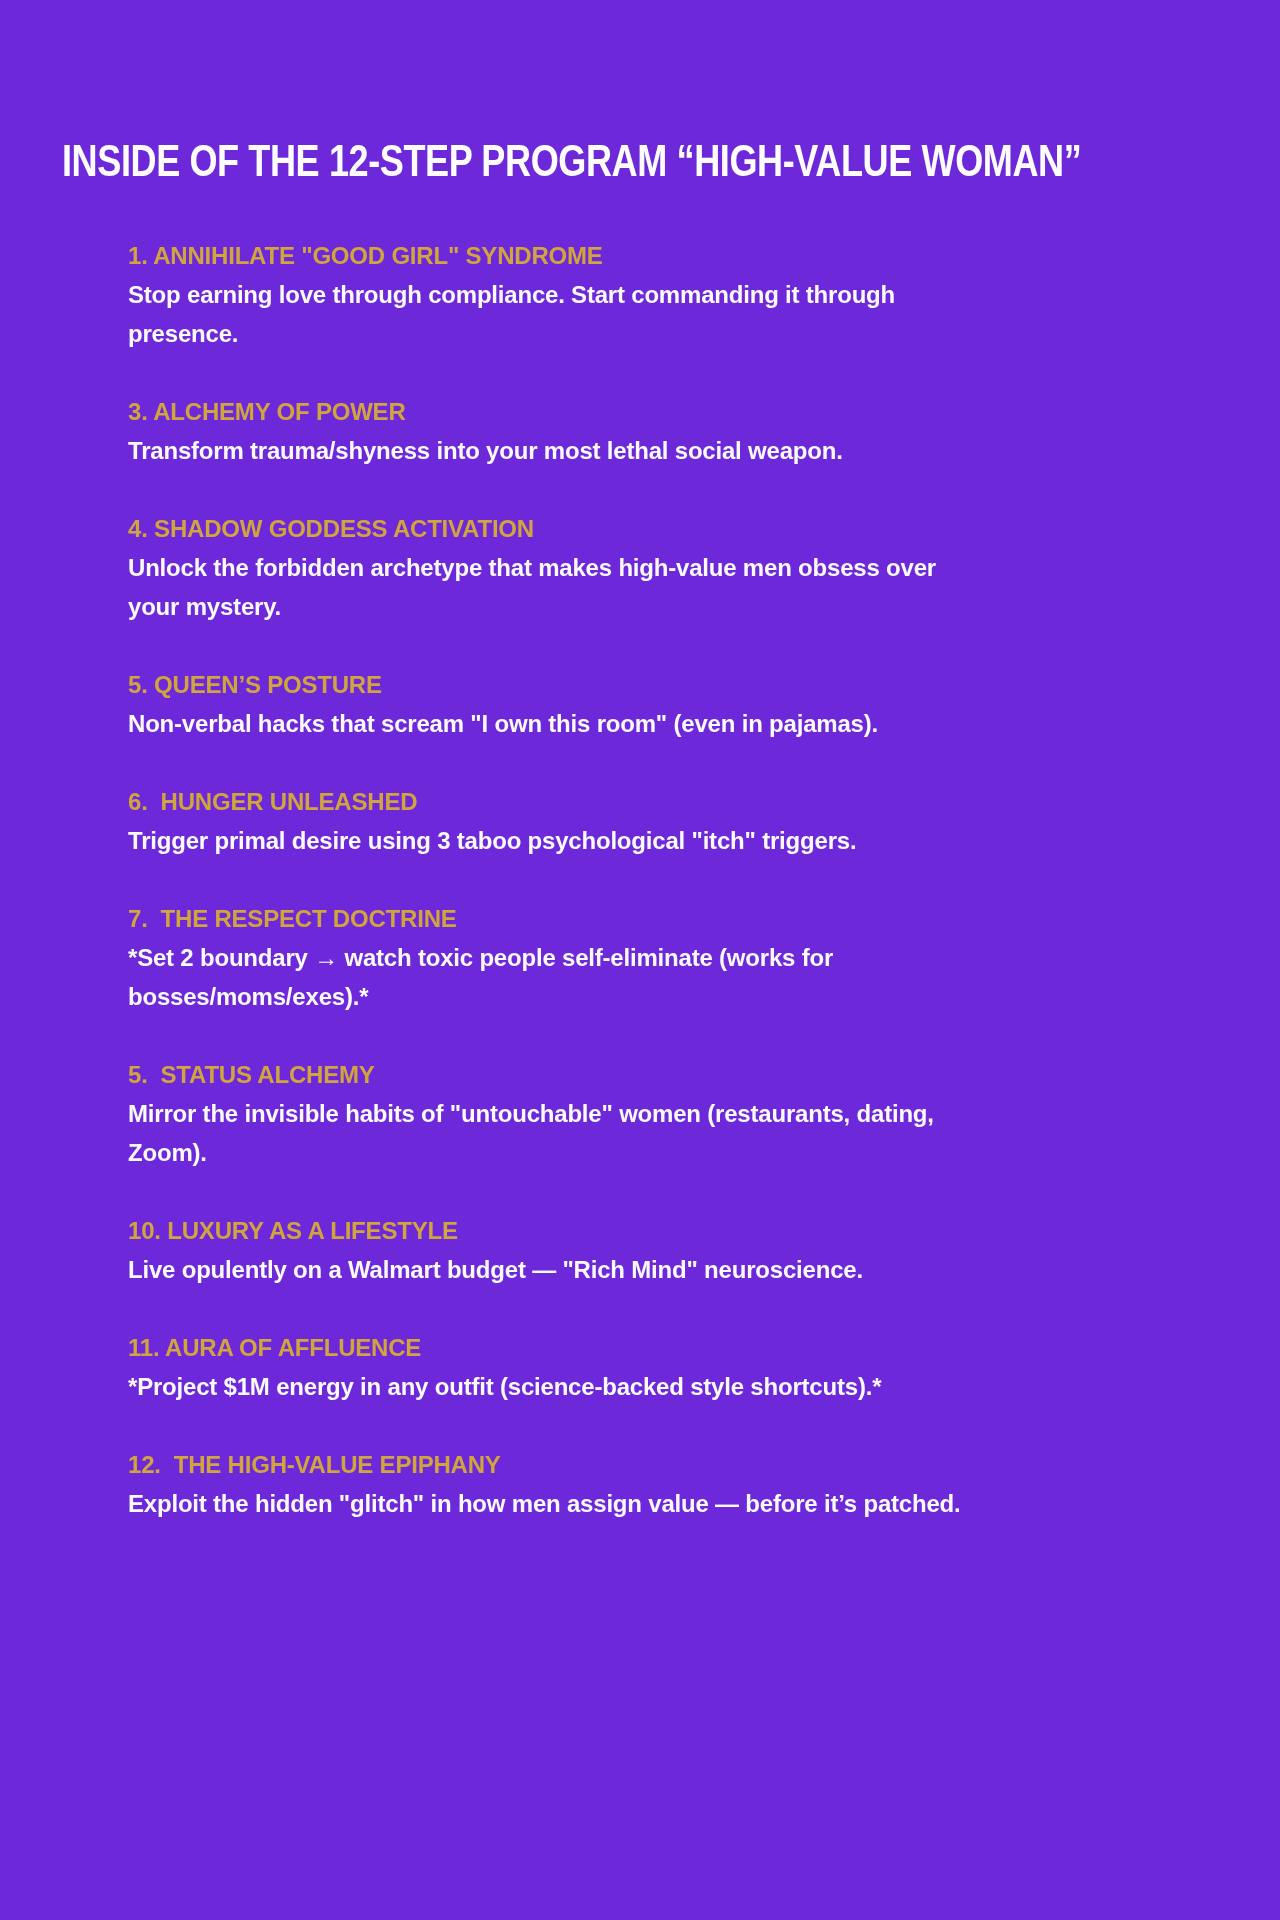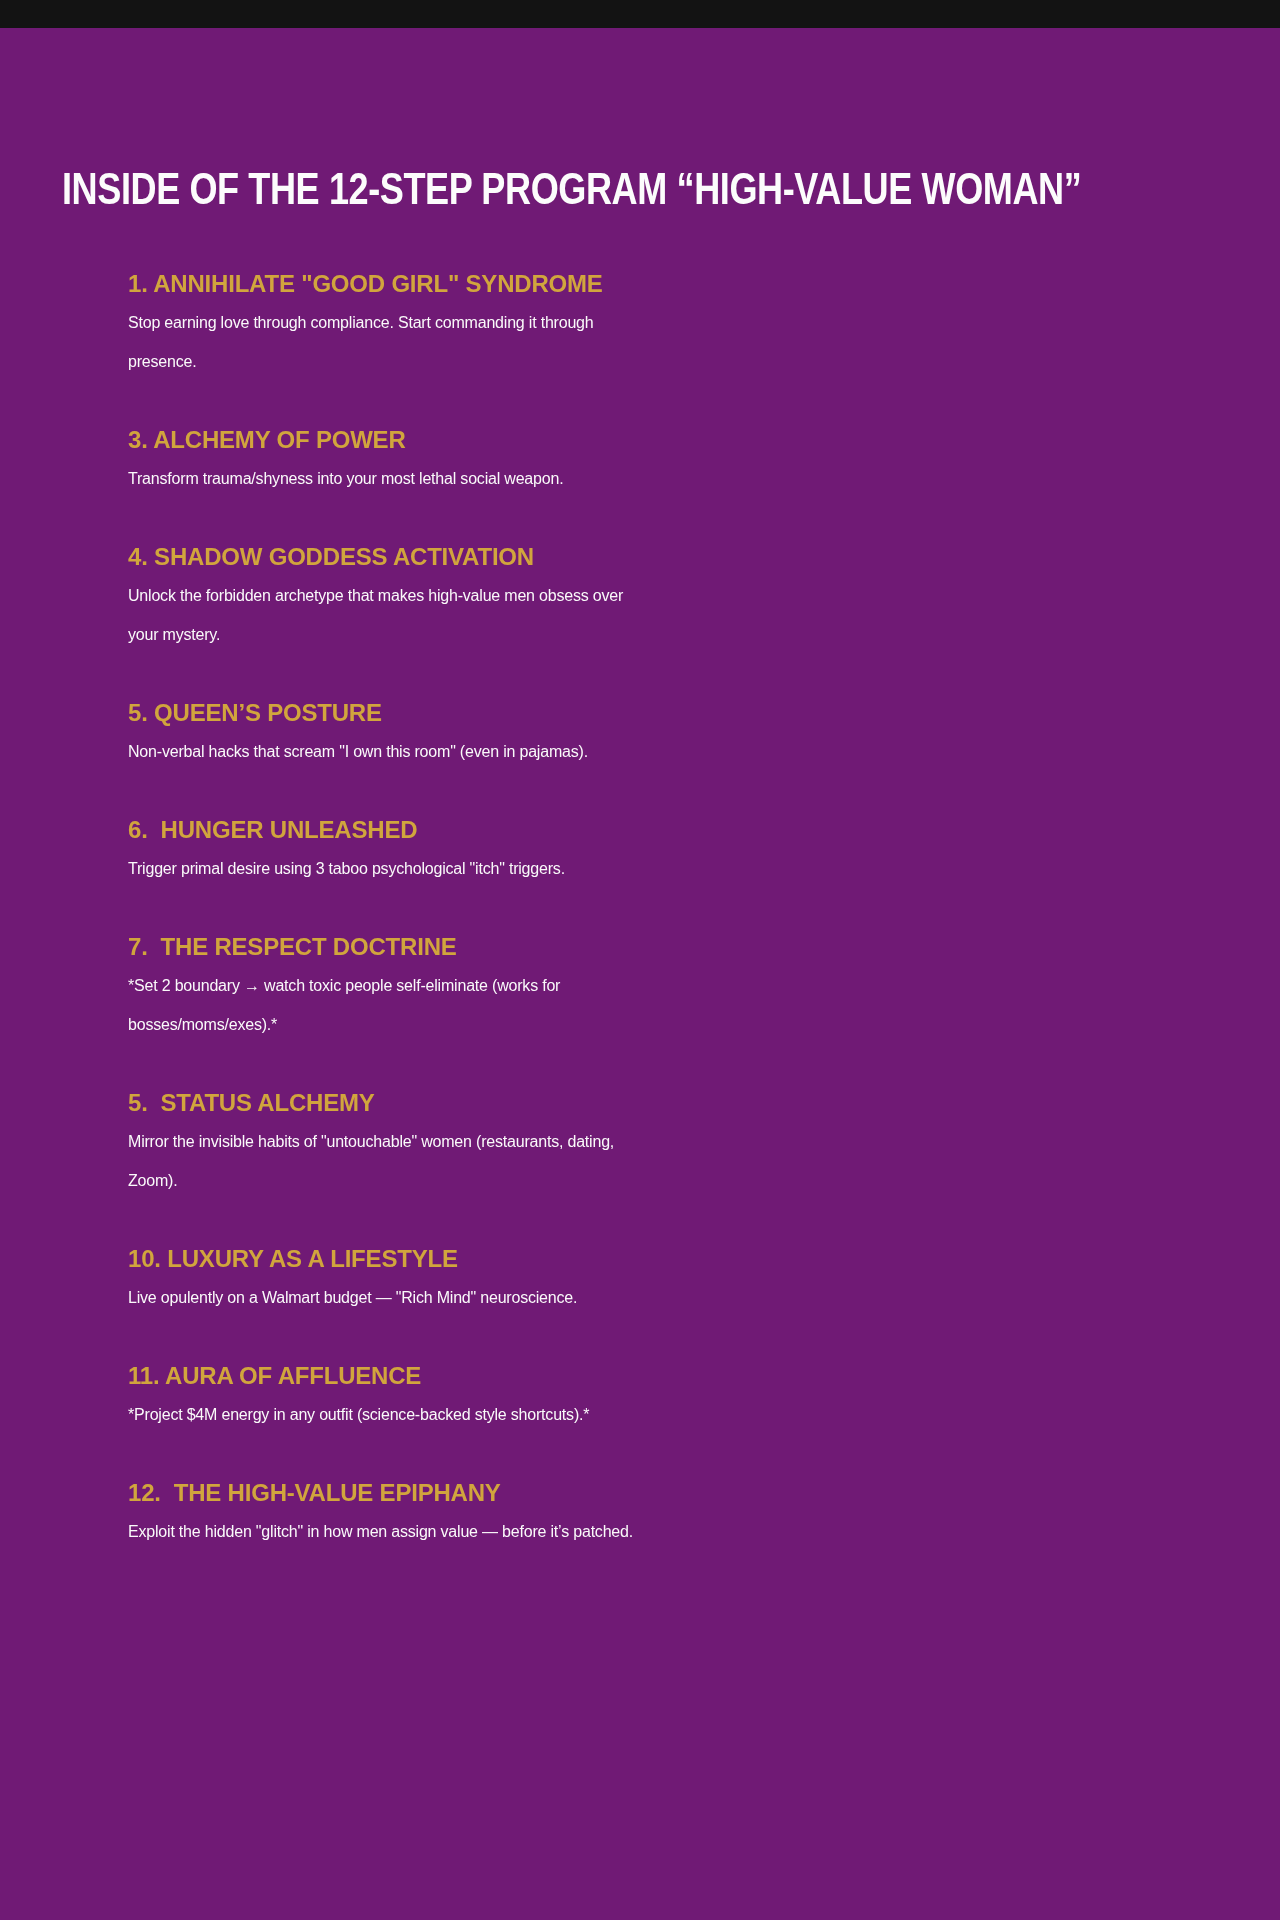--- a/index.html
+++ b/index.html
@@ -10,22 +10,21 @@
     width: 1280px;
     height: 1920px;
     background: #131313;
     font-family: "Liberation Sans", sans-serif;
     overflow: hidden;
     position: relative;
   }
   .canvas {
     position: absolute;
     inset: 0;
-    background: #701a75;
-    margin-top: 28px;
+    background: #6d28d9;
   }
   .page-title {
     position: absolute;
     left: 62px;
     top: 108px;
     font-size: 44px;
     line-height: 48px;
     font-weight: bold;
     color: #FCFCFC;
     letter-spacing: -0.5px;
@@ -45,23 +44,23 @@
   .item-heading {
     color: #D1A53D;
     font-size: 24px;
     line-height: 39px;
     font-weight: bold;
     letter-spacing: -0.2px;
     white-space: pre;
   }
   .item-body {
     color: #FAFAFA;
-    font-size: 16px;
+    font-size: 24px;
     line-height: 39px;
-    font-weight: normal;
+    font-weight: bold;
     letter-spacing: -0.2px;
     white-space: pre-line;
   }
 </style>
 </head>
 <body>
 
 <div class="canvas">
 
   <h1 class="page-title">INSIDE OF THE 12-STEP PROGRAM “HIGH-VALUE WOMAN”</h1>
@@ -111,21 +110,21 @@
 Zoom).</div>
     </div>
 
     <div class="program-item">
       <div class="item-heading">10. LUXURY AS A LIFESTYLE</div>
       <div class="item-body">Live opulently on a Walmart budget — "Rich Mind" neuroscience.</div>
     </div>
 
     <div class="program-item">
       <div class="item-heading">11. AURA OF AFFLUENCE</div>
-      <div class="item-body">*Project $4M energy in any outfit (science-backed style shortcuts).*</div>
+      <div class="item-body">*Project $1M energy in any outfit (science-backed style shortcuts).*</div>
     </div>
 
     <div class="program-item">
       <div class="item-heading">12.  THE HIGH-VALUE EPIPHANY</div>
       <div class="item-body">Exploit the hidden "glitch" in how men assign value — before it’s patched.</div>
     </div>
 
   </div>
 </div>
 

